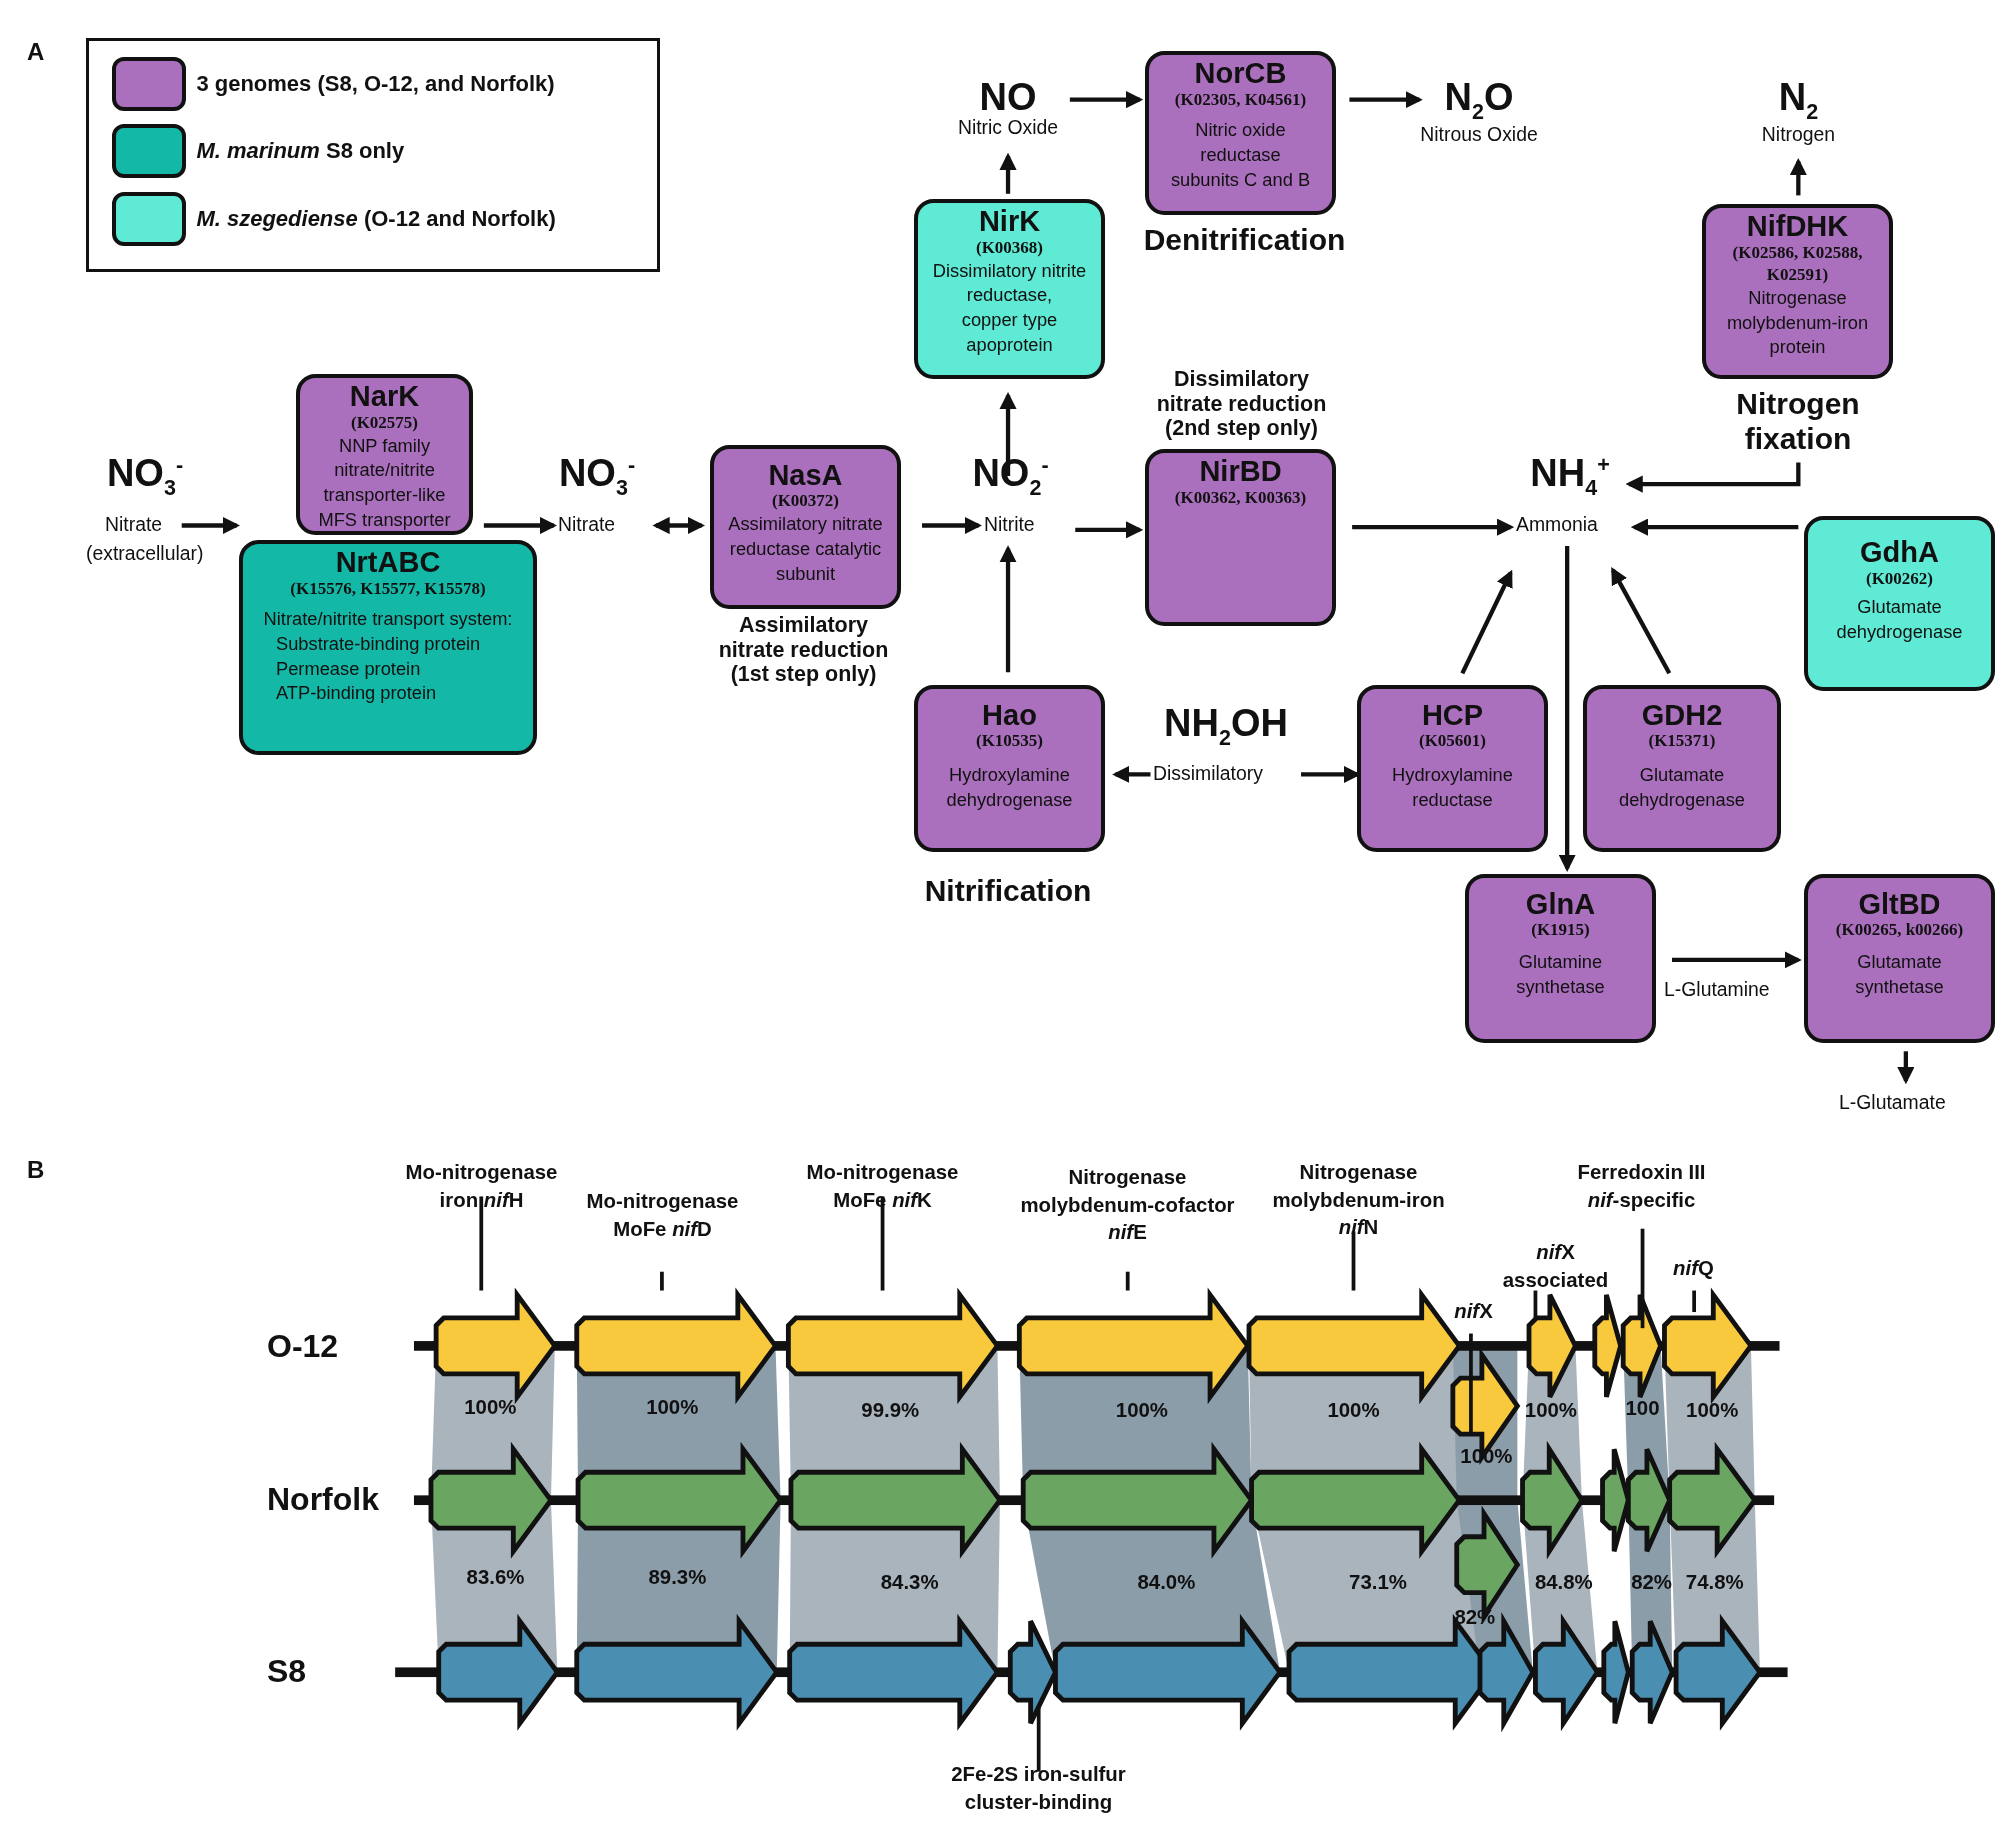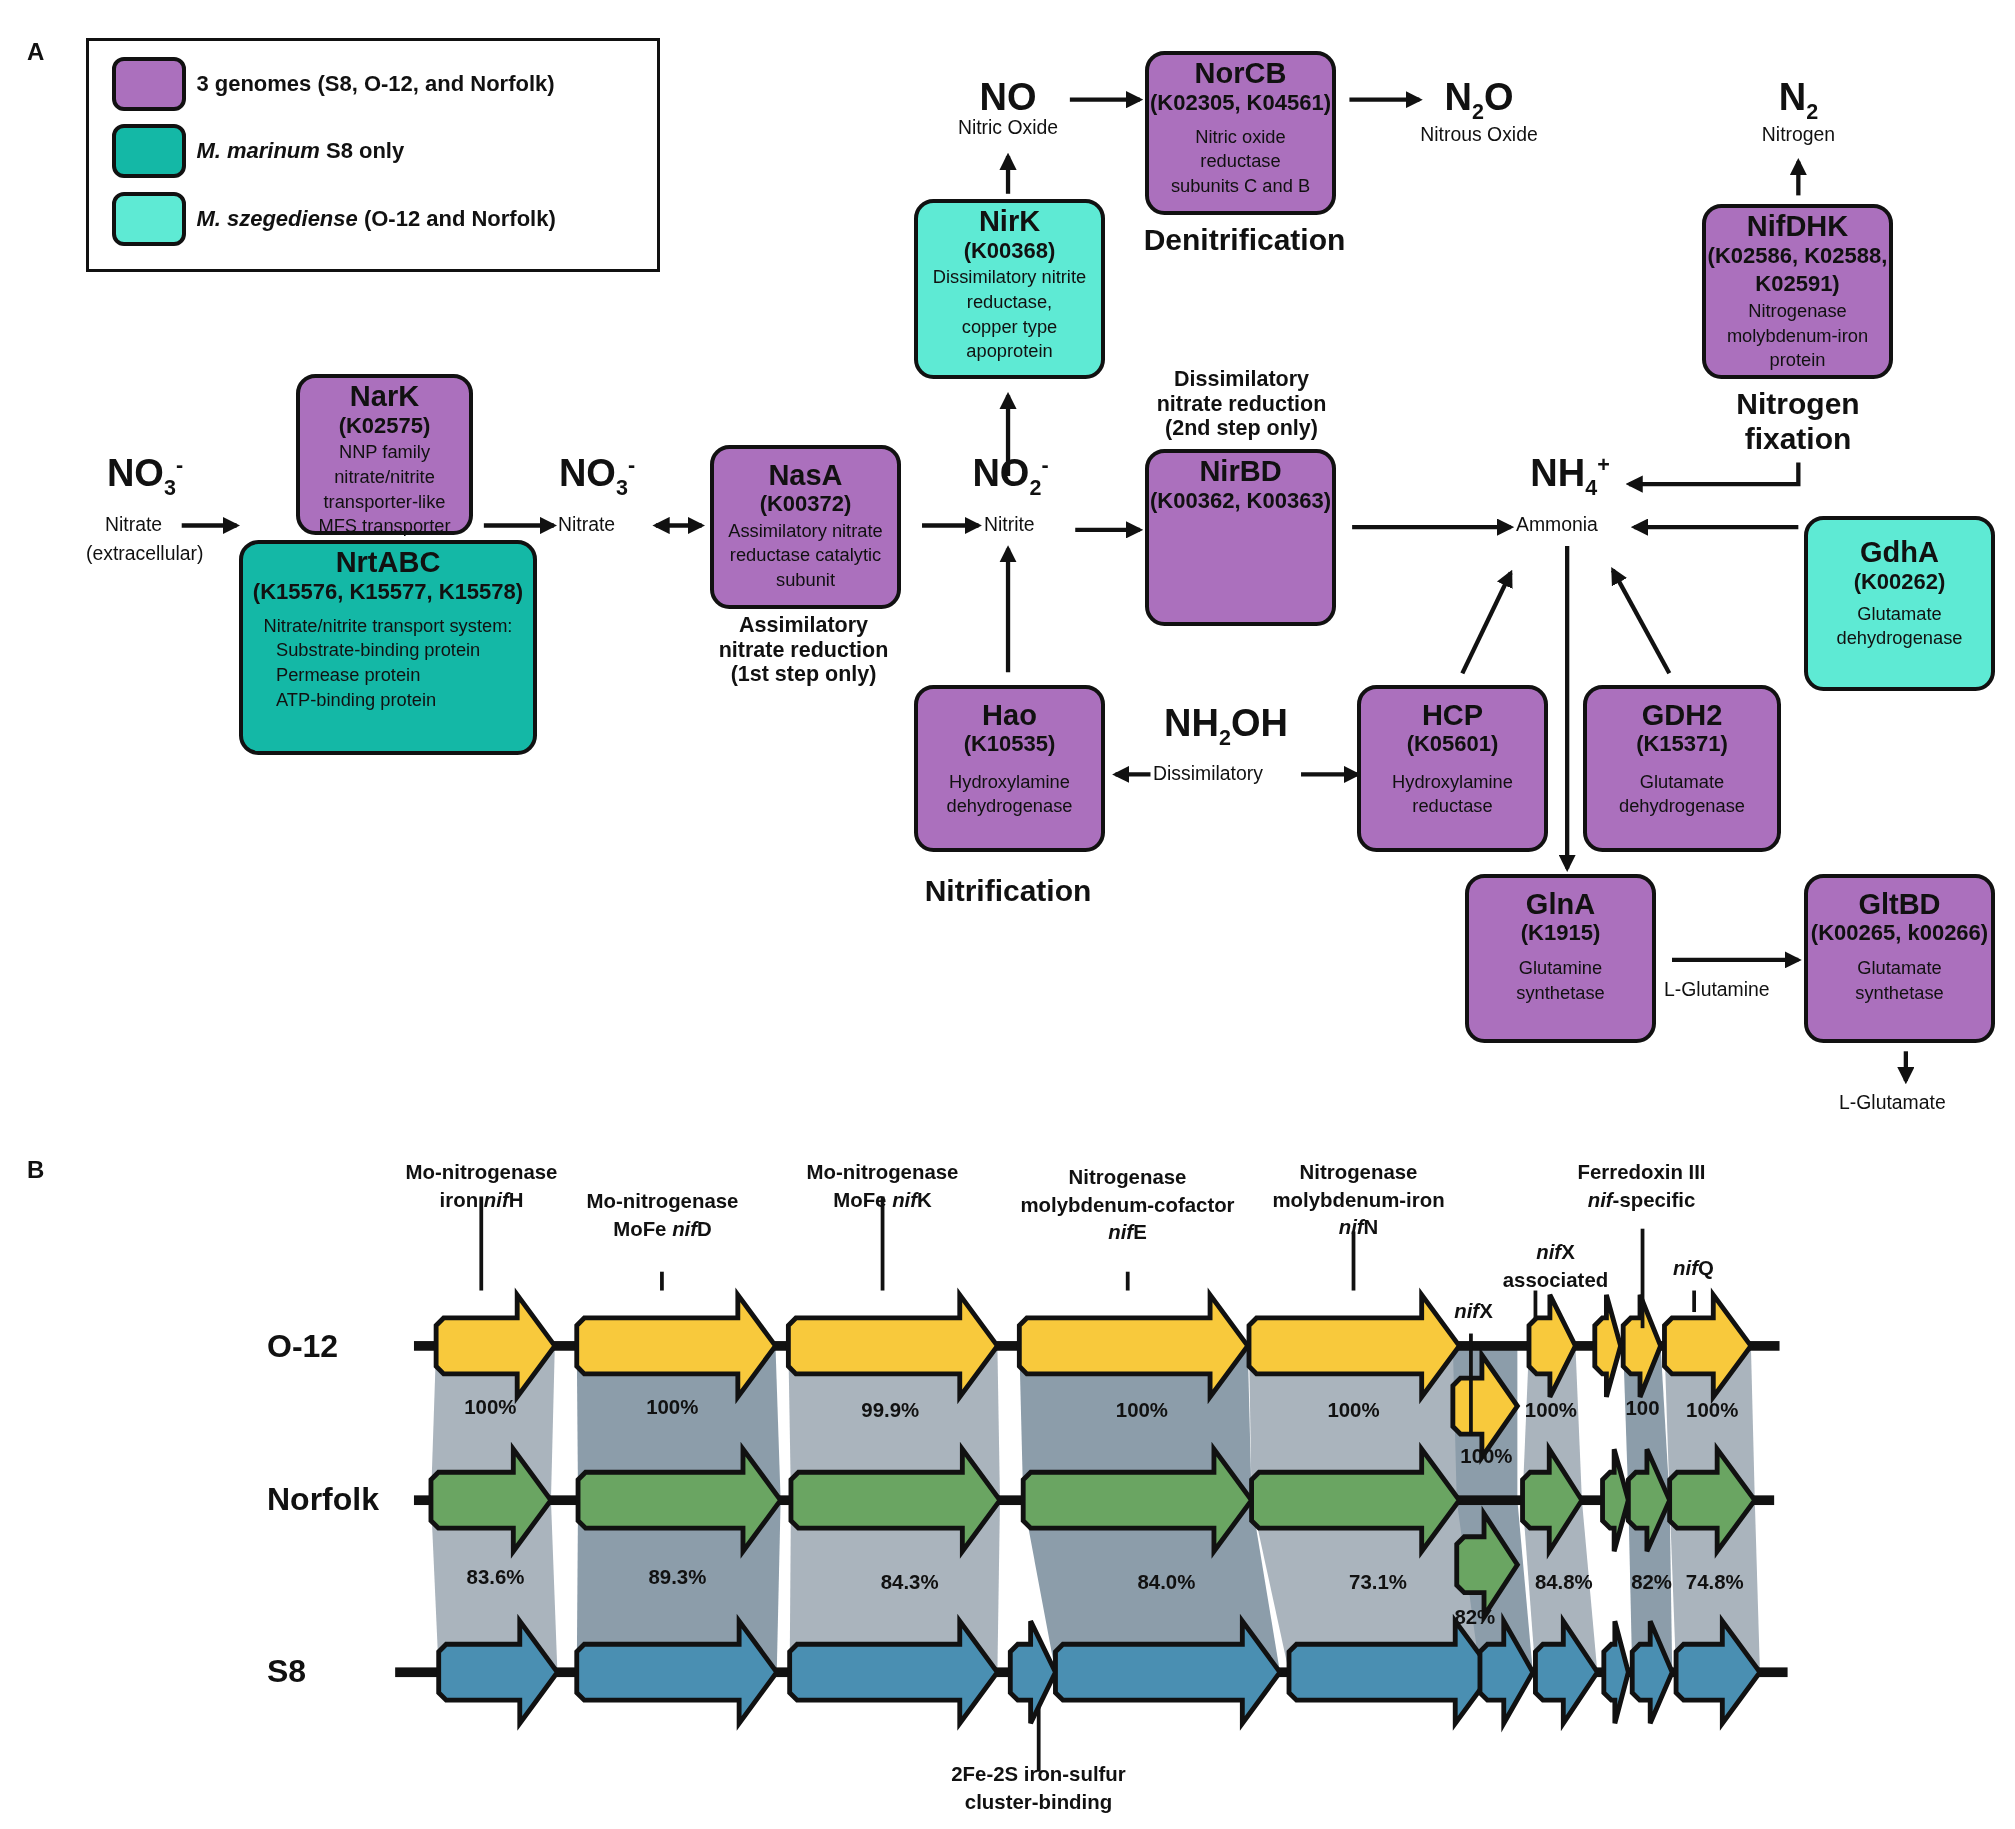--- a/index.html
+++ b/index.html
@@ -13,21 +13,21 @@
   .swatch { width: 74px; height: 54px; border: 4.3px solid #111; border-radius: 12px; box-sizing: border-box; }
   .legend-text { margin-left: 10.8px; font-size: 22px; font-weight: bold; white-space: nowrap; }
   .legend-text i { font-style: italic; }
 
   .box { position: absolute; border: 4.3px solid #111; border-radius: 19.4px; box-sizing: border-box;
          text-align: center; padding-top: 3.2px; }
   .purple { background: #ab70bd; }
   .blue { background: #14b8a6; }
   .gray { background: #5eead4; }
   .box .name { font-weight: bold; font-size: 29px; line-height: 1.05; }
-  .box .ko { font-weight: bold; font-size: 22px; line-height: 1.3; }
+  .box .ko { font-weight: bold; font-size: 17px; line-height: 1.3; font-family: Liberation Serif, serif; }
   .box .desc { font-size: 18.3px; line-height: 1.35; }
   .box .desc-left { text-align: left; padding-left: 33px; }
 
   .mol { position: absolute; text-align: center; }
   .mol .f { font-weight: bold; font-size: 38px; line-height: 1; }
   .mol .f sub, .mol .f sup { font-size: 21.5px; }
   .mol .n { font-size: 19.4px; line-height: 1.2; }
   .lbl { position: absolute; font-size: 19.4px; white-space: nowrap; }
   .pathway { position: absolute; font-weight: bold; text-align: center; line-height: 1.15; }
   .pathway.big { font-size: 30px; }

